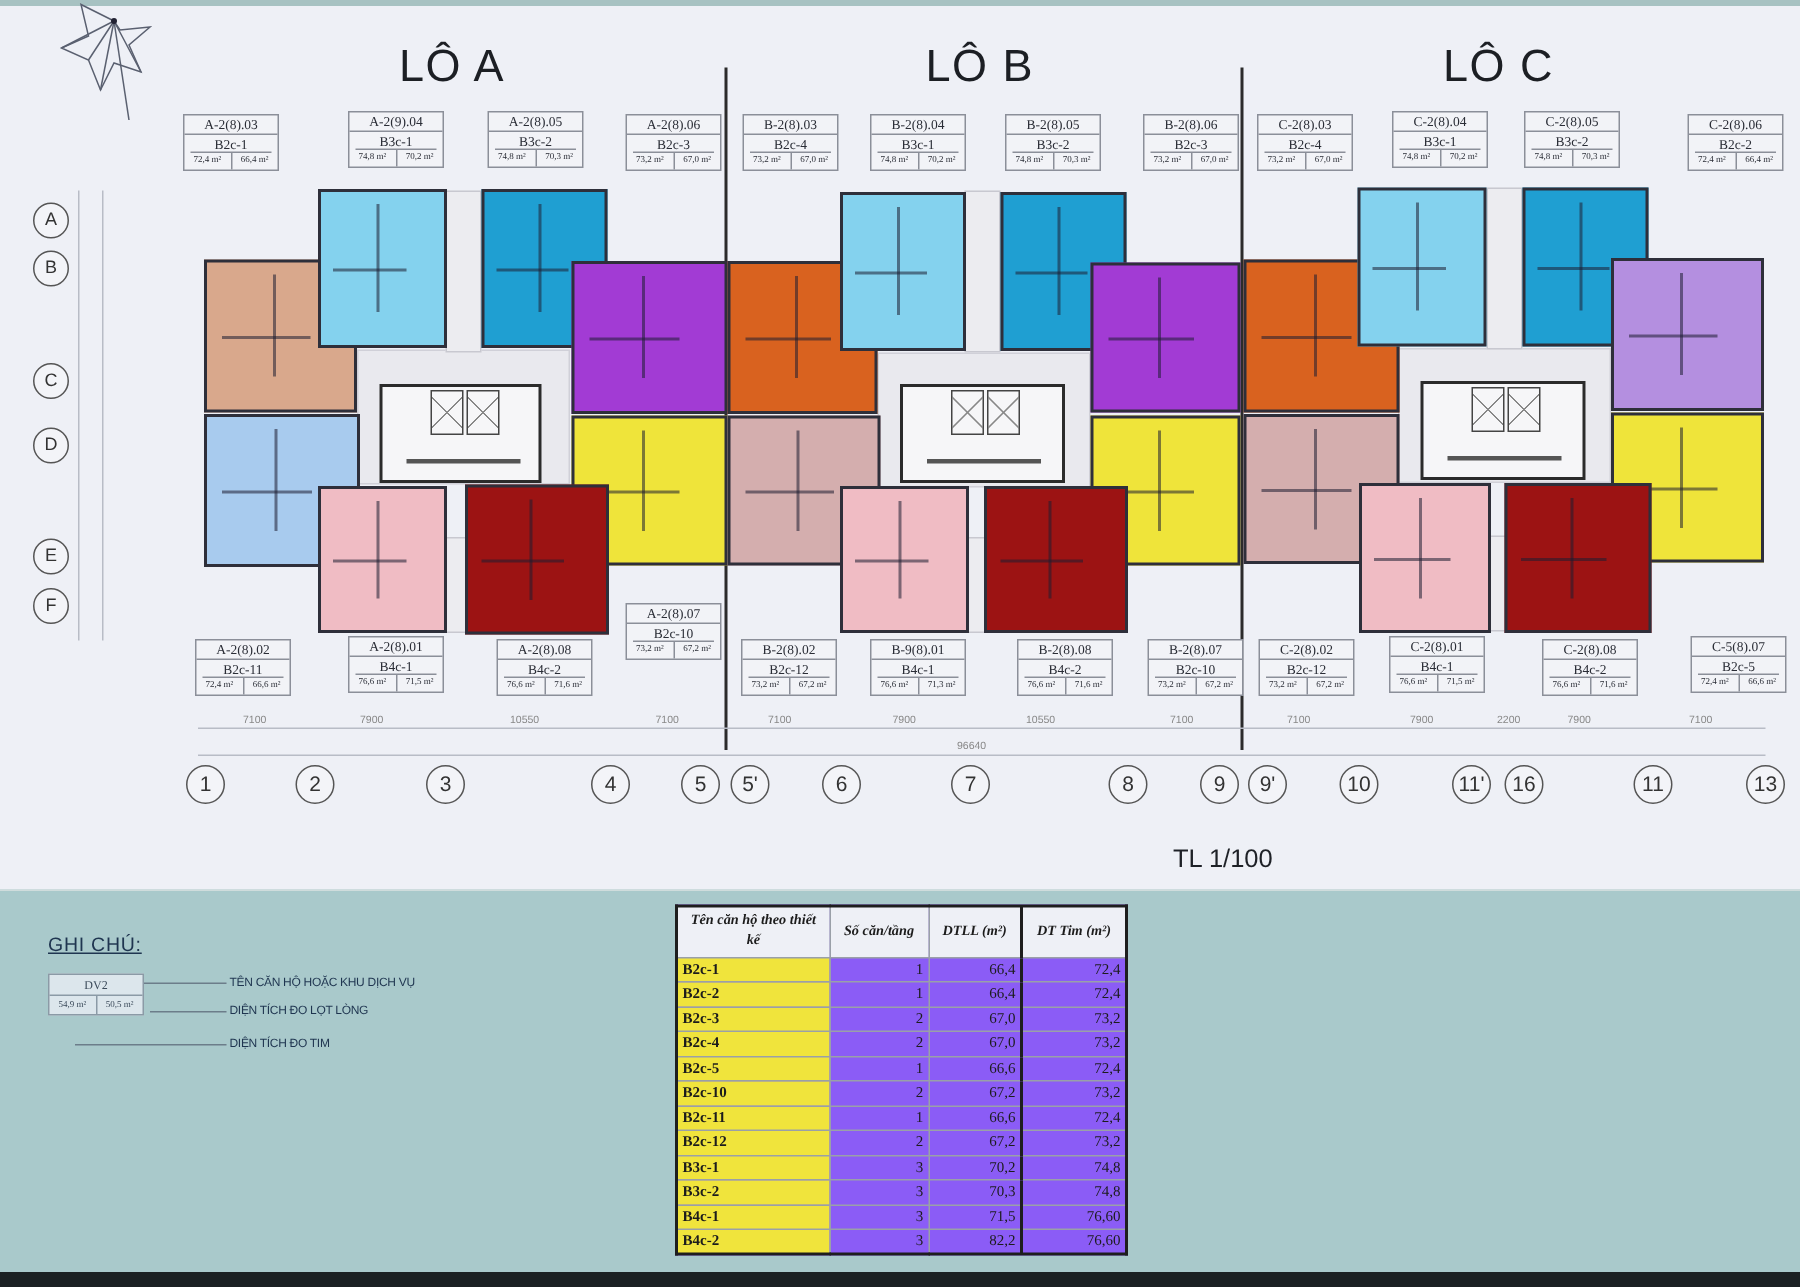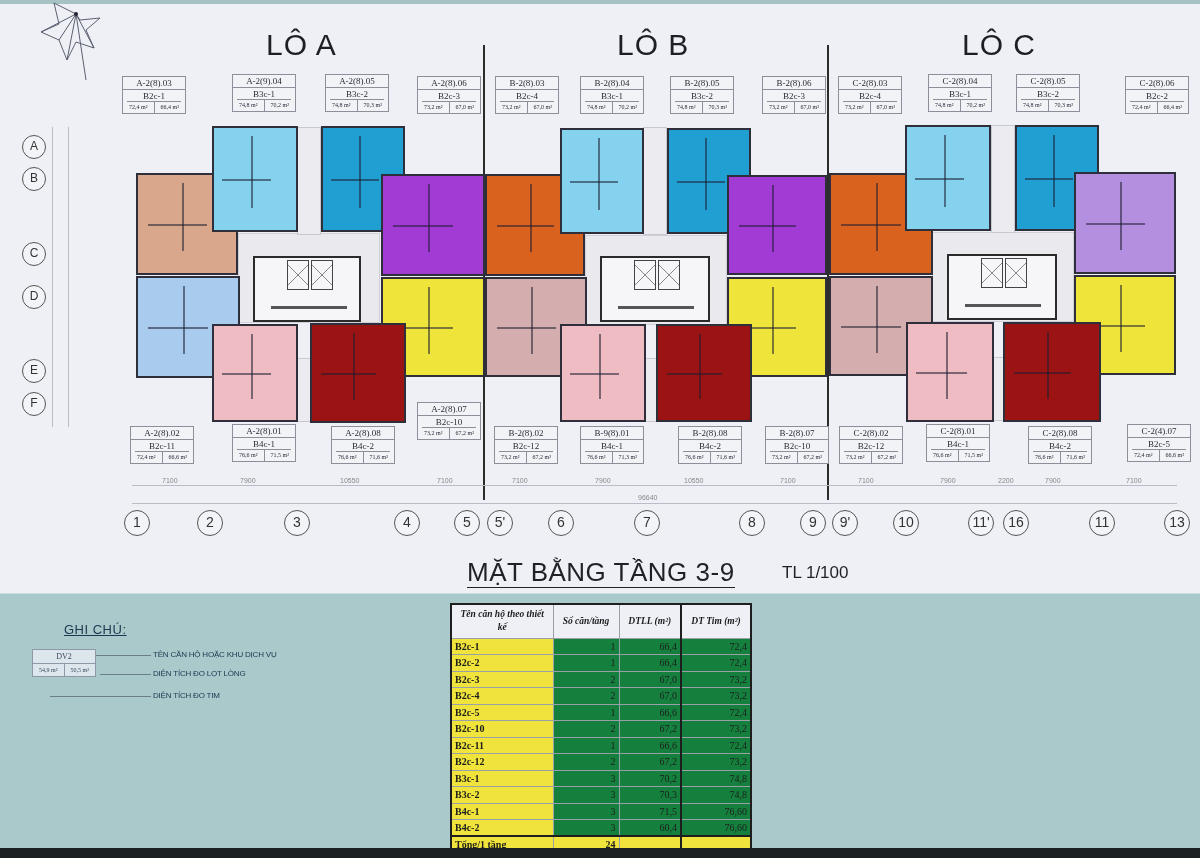--- a/index.html
+++ b/index.html
@@ -38,31 +38,31 @@
   .bubble { position: absolute; width: 26px; height: 26px; border-radius: 50%; border: 1.5px solid #555; background: #f3f4f8; font-family: "Liberation Sans", sans-serif; font-size: 14px; line-height: 23px; text-align: center; color: #333; }
   .rowbubble { width: 24px; height: 24px; line-height: 21px; font-size: 12px; }
   .dimline { position: absolute; height: 1px; background: #b8bcc6; }
   .dimtxt { position: absolute; font-size: 7px; color: #888; font-family: "Liberation Sans", sans-serif; }
   .vdim { position: absolute; width: 1px; background: #b8bcc6; }
 
   .main-title { position: absolute; left: 467px; top: 557px; font-family: "Liberation Sans", sans-serif; font-size: 26px; color: #1e2127; border-bottom: 1.5px solid #222; line-height: 30px; letter-spacing: 0.5px; }
   .scale { position: absolute; left: 782px; top: 563px; font-family: "Liberation Sans", sans-serif; font-size: 17px; color: #1e2127; }
 
   
-  .legend-title { position: absolute; left: 32px; top: 622px; font-family: "Liberation Sans", sans-serif; font-size: 13px; color: #1f3550; text-decoration: underline; letter-spacing: 0.5px; margin-left: 32px; }
+  .legend-title { position: absolute; left: 32px; top: 622px; font-family: "Liberation Sans", sans-serif; font-size: 13px; color: #1f3550; text-decoration: underline; letter-spacing: 0.5px; }
   .lg-box { position: absolute; left: 32px; top: 649px; width: 64px; border: 1px solid #8b9aa6; background: #dce6ec; font-size: 8px; color: #3b4a5a; text-align: center; }
   .lg-box .top { height: 14px; line-height: 14px; border-bottom: 1px solid #8b9aa6; }
   .lg-box .btm { display: flex; height: 12px; line-height: 12px; font-size: 6px; }
   .lg-box .btm span { flex: 1; }
   .lg-box .btm span:first-child { border-right: 1px solid #8b9aa6; }
   .lg-line { position: absolute; height: 1px; background: #6c7d8a; }
   .lg-text { position: absolute; left: 153px; font-family: "Liberation Sans", sans-serif; font-size: 8px; color: #1f3550; letter-spacing: -0.2px; }
 
   
-  .tbl { position: absolute; left: 450px; top: 603px; border-collapse: collapse; font-size: 10px; color: #1c1c1c; background: #15803d; border: 2px solid #1e1e1e; }
+  .tbl { position: absolute; left: 450px; top: 603px; border-collapse: collapse; font-size: 10px; color: #1c1c1c; background: #8b5cf6; border: 2px solid #1e1e1e; }
   .tbl td, .tbl th { border: 1px solid #9aa0a8; padding: 0 3px; height: 16.5px; }
   .tbl th { height: 34px; font-size: 9.5px; font-weight: bold; font-style: italic; background: #eef0f6; }
   .tbl th.c1 { width: 102px; text-align: center; line-height: 13px; }
   .tbl th.c2 { width: 66px; }
   .tbl th.c3 { width: 62px; border-right: 2px solid #1e1e1e; }
   .tbl th.c4 { width: 70px; }
   .tbl td.name { background: #f0e43c; font-weight: bold; }
   .tbl td.num { text-align: right; }
   .tbl td.c3 { border-right: 2px solid #1e1e1e; }
   .tbl tr.total td { background: #f0e43c; font-weight: bold; border-top: 2px solid #1e1e1e; }
@@ -275,21 +275,21 @@
     </div>
   <div class="ulabel" style="left:1028px;top:426px;">
       <span class="code">C-2(8).08</span>
       <span class="type">B4c-2</span>
       <div class="areas">
         <span>76,6 m²</span>
         <span>71,6 m²</span>
       </div>
     </div>
   <div class="ulabel" style="left:1127px;top:424px;">
-      <span class="code">C-2(4).07</span>
+      <span class="code">C-5(8).07</span>
       <span class="type">B2c-5</span>
       <div class="areas">
         <span>72,4 m²</span>
         <span>66,6 m²</span>
       </div>
     </div>
 
   <div>
     <div class="core" style="left:238px;top:233px;width:142px;height:90px;"></div>
     <div class="core-inner" style="left:253px;top:256px;width:108px;height:66px;">
@@ -383,21 +383,20 @@
   <div class="bubble" style="left:634px;top:510px;">7</div>
   <div class="bubble" style="left:739px;top:510px;">8</div>
   <div class="bubble" style="left:800px;top:510px;">9</div>
   <div class="bubble" style="left:832px;top:510px;">9'</div>
   <div class="bubble" style="left:893px;top:510px;">10</div>
   <div class="bubble" style="left:968px;top:510px;">11'</div>
   <div class="bubble" style="left:1003px;top:510px;">16</div>
   <div class="bubble" style="left:1089px;top:510px;">11</div>
   <div class="bubble" style="left:1164px;top:510px;">13</div>
 
-  <div class="main-title">MẶT BẰNG TẦNG 3-9</div>
   <div class="scale">TL 1/100</div>
 
   <div class="bottom-panel"></div>
 
   <div class="legend-title">GHI CHÚ:</div>
   <div class="lg-box">
     <div class="top">DV2</div>
     <div class="btm">
         <span>54,9 m²</span>
         <span>50,5 m²</span>
@@ -482,26 +481,20 @@
         </tr>
       <tr>
           <td class="name">B4c-1</td>
           <td class="num">3</td>
           <td class="num c3">71,5</td>
           <td class="num">76,60</td>
         </tr>
       <tr>
           <td class="name">B4c-2</td>
           <td class="num">3</td>
-          <td class="num c3">60,4</td>
+          <td class="num c3">82,2</td>
           <td class="num">76,60</td>
-        </tr>
-      <tr class="total">
-          <td>Tổng/1 tầng</td>
-          <td class="num">24</td>
-          <td class="c3"></td>
-          <td></td>
         </tr>
     </tbody>
   </table>
 
   <div class="bottom-black"></div>
 </div>
 
 </body></html>

